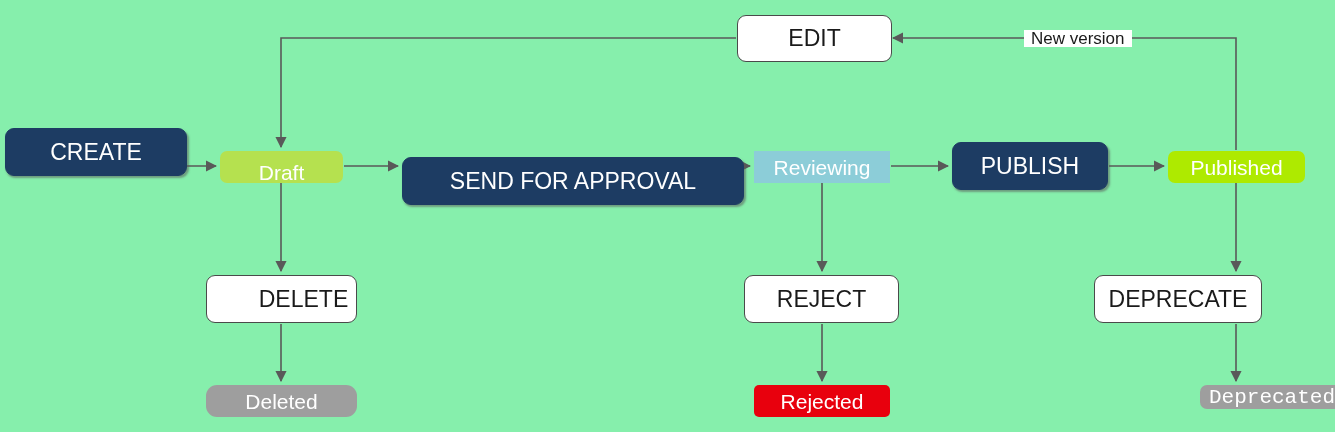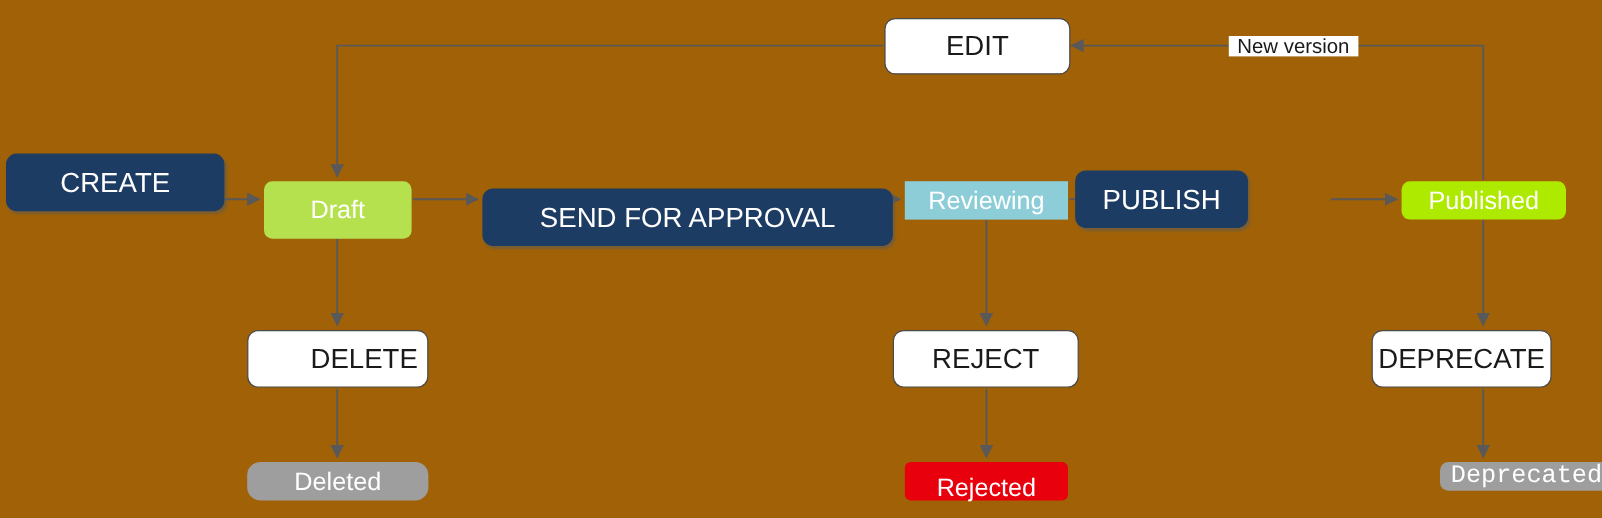--- a/index.html
+++ b/index.html
@@ -7,21 +7,21 @@
     padding: 0;
     background: #ffffff;
   }
   body {
     font-family: "Liberation Sans", sans-serif;
   }
   #canvas {
     position: relative;
     width: 1335px;
     height: 432px;
-    background: #a16207;
+    background: #86efac;
     overflow: hidden;
   }
   #edges {
     position: absolute;
     left: 0;
     top: 0;
     width: 1335px;
     height: 432px;
     pointer-events: none;
   }
@@ -56,21 +56,21 @@
   .node.state {
     color: #ffffff;
     border-radius: 7px;
     font-size: 21px;
     border: none;
   }
   .node.state.draft    { background: #b5e14f; }
   .node.state.review   { background: #8ccdd8; border-radius: 0; }
   .node.state.published{ background: #aeea00; border-radius: 7px; }
   .node.state.deleted  { background: #9e9e9e; }
-  .node.state.rejected { background: #e8000d; border-radius: 5px; align-items: flex-end; }
+  .node.state.rejected { background: #e8000d; border-radius: 5px; }
   .node.state.deprecated { background: #9e9e9e; }
 
   .edge-label {
     position: absolute;
     font-size: 17px;
     color: #1a1a1a;
     background: #ffffff;
     padding: 0 7px;
     line-height: 1;
     white-space: nowrap;
@@ -123,49 +123,49 @@
   </div>
 
   <div class="edge-label" style="left:1024px; top:30px;">
     <span>New version</span>
   </div>
 
   <div class="node cmd" style="left:5px; top:128px; width:182px; height:48px;">
     <span>CREATE</span>
   </div>
 
-  <div class="node state draft" style="left:220px; top:151px; width:123px; height:48px;">
+  <div class="node state draft" style="left:220px; top:151px; width:123px; height:32px;align-items:flex-end;">
     <span>Draft</span>
   </div>
 
   <div class="node cmd" style="left:402px; top:157px; width:342px; height:48px;">
     <span>SEND FOR APPROVAL</span>
   </div>
 
   <div class="node state review" style="left:754px; top:151px; width:136px; height:32px;">
     <span>Reviewing</span>
   </div>
 
-  <div class="node cmd" style="left:896px; top:142px; width:144px; height:48px;">
+  <div class="node cmd" style="left:952px; top:142px; width:156px; height:48px;">
     <span>PUBLISH</span>
   </div>
 
   <div class="node state published" style="left:1168px; top:151px; width:137px; height:32px;">
     <span>Published</span>
   </div>
 
   <div class="node action" style="left:206px; top:275px; width:151px; height:48px;padding-left:44px;">
     <span>DELETE</span>
   </div>
 
   <div class="node action" style="left:744px; top:275px; width:155px; height:48px;text-align:center;">
     <span>REJECT</span>
   </div>
 
-  <div class="node action" style="left:1143px; top:275px; width:150px; height:48px;">
+  <div class="node action" style="left:1094px; top:275px; width:168px; height:48px;">
     <span>DEPRECATE</span>
   </div>
 
   <div class="node state deleted" style="left:206px; top:385px; width:151px; height:32px;border-radius:11px;">
     <span>Deleted</span>
   </div>
 
   <div class="node state rejected" style="left:754px; top:385px; width:136px; height:32px;">
     <span>Rejected</span>
   </div>

